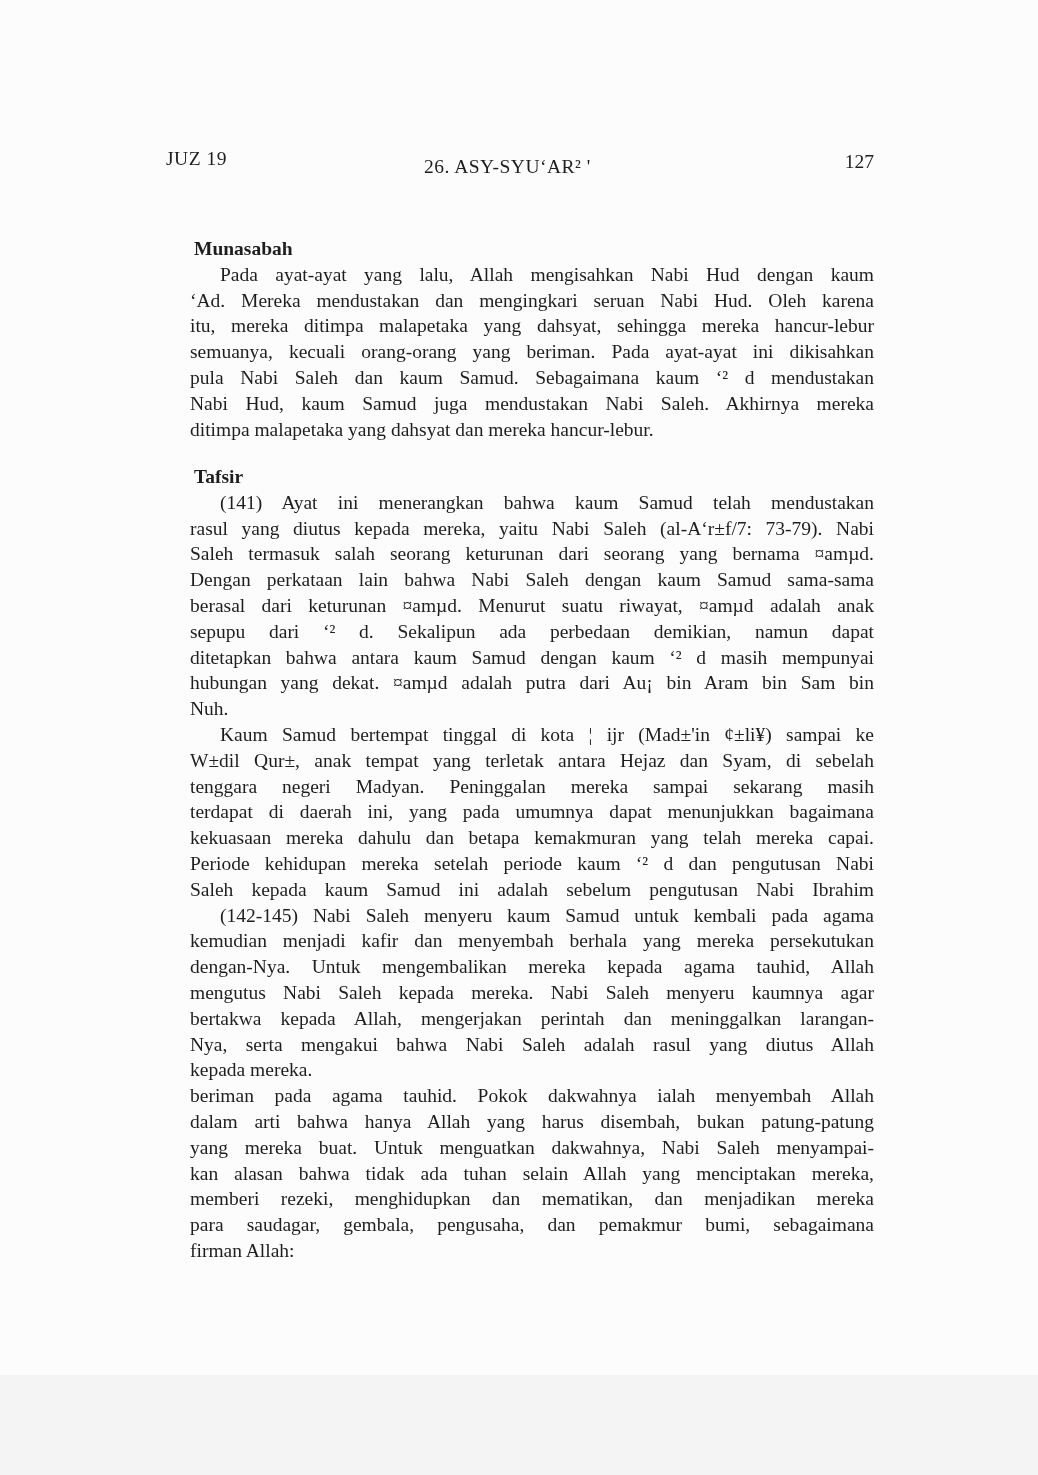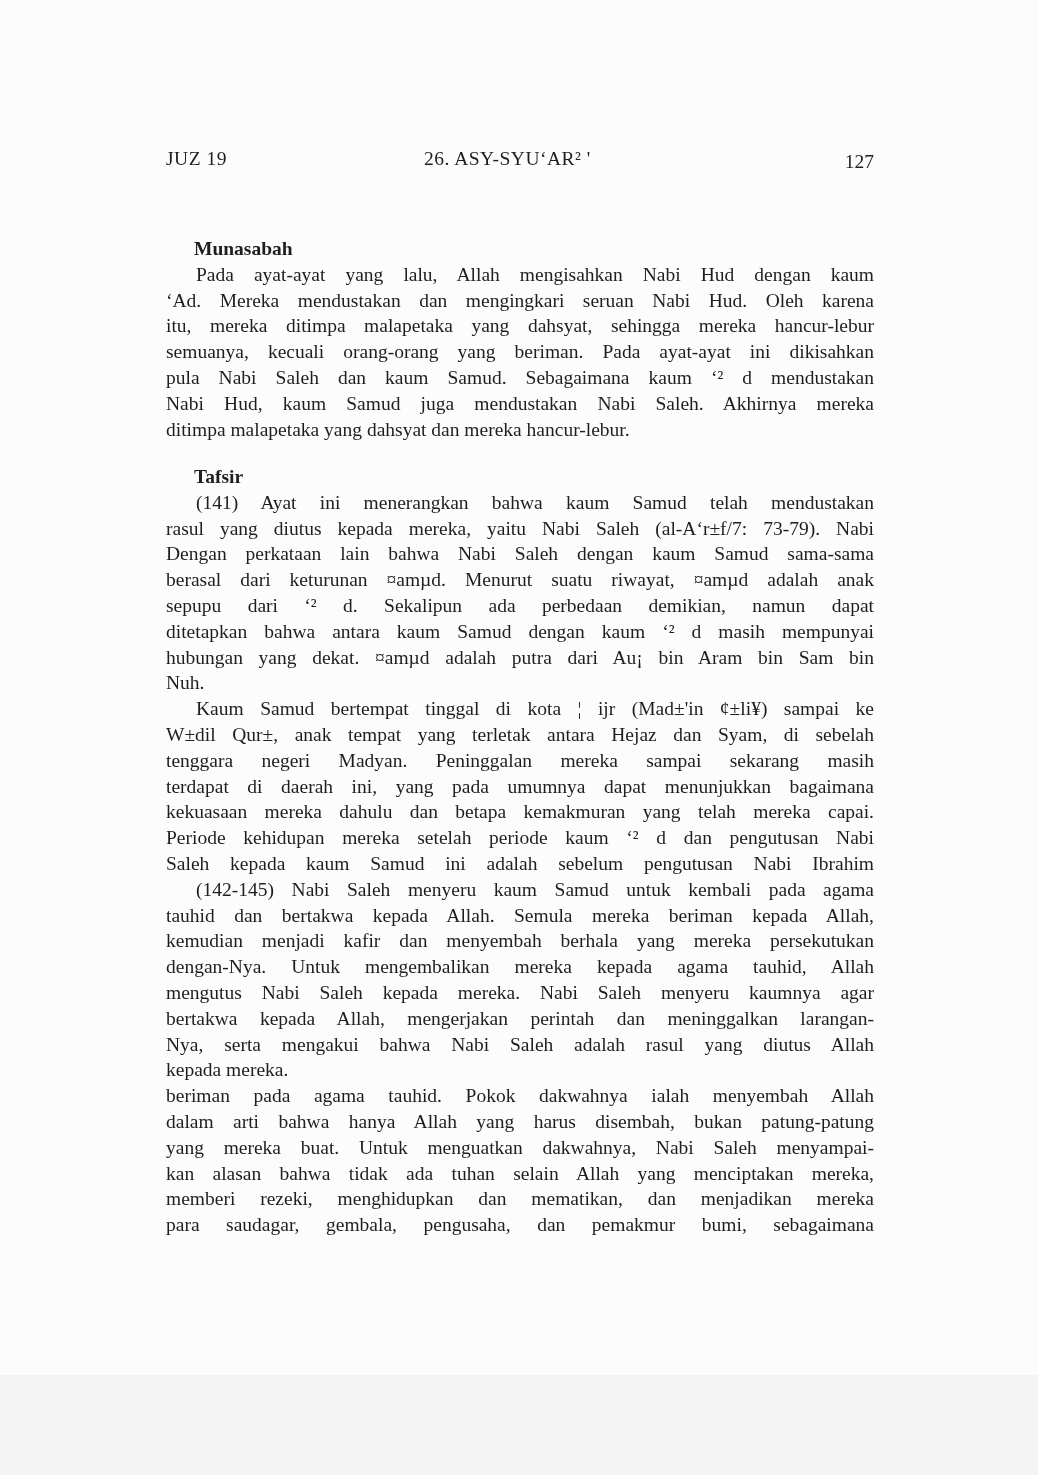--- a/index.html
+++ b/index.html
@@ -13,29 +13,30 @@
     width: 1038px; height: 1375px;
     background: #fcfcfc;
     overflow: hidden;
     color: #1e1e1e;
     font-size: 19.5px;
     line-height: 25.8px;
   }
   .content { position: absolute; left: 166px; width: 708px; }
   .header { top: 146px; height: 28px; }
   .header .hleft  { position: absolute; left: 0; top: 0; letter-spacing: 0.5px; }
-  .header .hcenter{ position: absolute; left: 258px; top: 0; letter-spacing: 0.5px; }
+  .header .hcenter{ position: absolute; left: 258px; top: 8px; letter-spacing: 0.5px; }
   .header .hright { position: absolute; right: 0; top: 3px; }
   .sec-munasabah { top: 236px; }
   .sec-tafsir    { top: 464px; }
   .heading { font-weight: bold; margin-left: 28px; }
   .jline {
     text-align: justify;
     text-align-last: justify;
     white-space: normal;
+    margin-left: 24px;
   }
   .jline.last { text-align-last: left; }
   .jline.indent { text-indent: 30px; }
   .para { margin: 0; }
   i { font-style: italic; }
 </style>
 </head>
 <body>
 
 <div class="page">
@@ -58,52 +59,53 @@
       <div class="jline last">ditimpa malapetaka yang dahsyat dan mereka hancur-lebur.</div>
     </div>
   </div>
 
   <div class="content sec-tafsir">
     <div class="heading">Tafsir</div>
 
     <div class="para">
       <div class="jline indent">(141) Ayat ini menerangkan bahwa kaum Samud telah mendustakan</div>
       <div class="jline">rasul yang diutus kepada mereka, yaitu Nabi Saleh (al-A‘r±f/7: 73-79). Nabi</div>
+      <div class="jline">Saleh termasuk salah seorang keturunan dari seorang yang bernama ¤amµd.</div>
       <div class="jline">Dengan perkataan lain bahwa Nabi Saleh dengan kaum Samud sama-sama</div>
       <div class="jline">berasal dari keturunan ¤amµd. Menurut suatu riwayat, ¤amµd adalah anak</div>
       <div class="jline">sepupu dari ‘² d. Sekalipun ada perbedaan demikian, namun dapat</div>
       <div class="jline">ditetapkan bahwa antara kaum Samud dengan kaum ‘² d masih mempunyai</div>
       <div class="jline">hubungan yang dekat. ¤amµd adalah putra dari Au¡ bin Aram bin Sam bin</div>
       <div class="jline last">Nuh.</div>
     </div>
 
     <div class="para">
       <div class="jline indent">Kaum Samud bertempat tinggal di kota ¦ ijr (Mad±'in ¢±li¥) sampai ke</div>
       <div class="jline">W±dil Qur±, anak tempat yang terletak antara Hejaz dan Syam, di sebelah</div>
       <div class="jline">tenggara negeri Madyan. Peninggalan mereka sampai sekarang masih</div>
       <div class="jline">terdapat di daerah ini, yang pada umumnya dapat menunjukkan bagaimana</div>
       <div class="jline">kekuasaan mereka dahulu dan betapa kemakmuran yang telah mereka capai.</div>
       <div class="jline">Periode kehidupan mereka setelah periode kaum ‘² d dan pengutusan Nabi</div>
       <div class="jline">Saleh kepada kaum Samud ini adalah sebelum pengutusan Nabi Ibrahim</div>
     </div>
 
     <div class="para">
       <div class="jline indent">(142-145) Nabi Saleh menyeru kaum Samud untuk kembali pada agama</div>
-      <div class="jline">tauhid dan bertakwa kepada Allah. Semula mereka beriman kepada Allah,</div>
       <div class="jline">kemudian menjadi kafir dan menyembah berhala yang mereka persekutukan</div>
       <div class="jline">dengan-Nya. Untuk mengembalikan mereka kepada agama tauhid, Allah</div>
       <div class="jline">mengutus Nabi Saleh kepada mereka. Nabi Saleh menyeru kaumnya agar</div>
       <div class="jline">bertakwa kepada Allah, mengerjakan perintah dan meninggalkan larangan-</div>
       <div class="jline">Nya, serta mengakui bahwa Nabi Saleh adalah rasul yang diutus Allah</div>
       <div class="jline last">kepada mereka.</div>
     </div>
 
     <div class="para">
       <div class="jline">beriman pada agama tauhid. Pokok dakwahnya ialah menyembah Allah</div>
       <div class="jline">dalam arti bahwa hanya Allah yang harus disembah, bukan patung-patung</div>
       <div class="jline">yang mereka buat. Untuk menguatkan dakwahnya, Nabi Saleh menyampai-</div>
       <div class="jline">kan alasan bahwa tidak ada tuhan selain Allah yang menciptakan mereka,</div>
       <div class="jline">memberi rezeki, menghidupkan dan mematikan, dan menjadikan mereka</div>
       <div class="jline">para saudagar, gembala, pengusaha, dan pemakmur bumi, sebagaimana</div>
+      <div class="jline last">firman Allah:</div>
     </div>
   </div>
 
 </div>
 
 </body></html>

